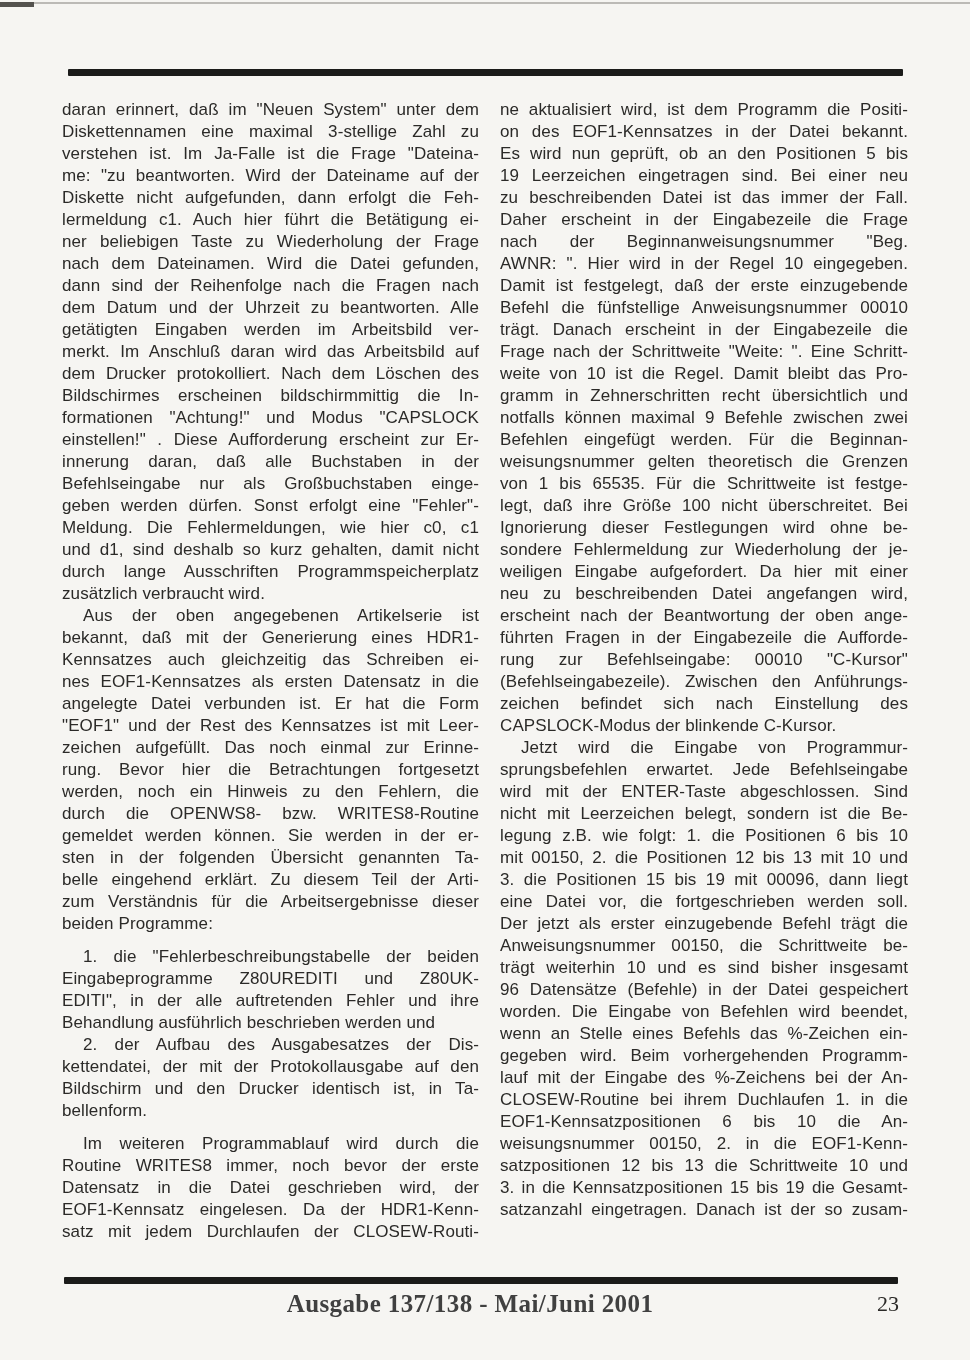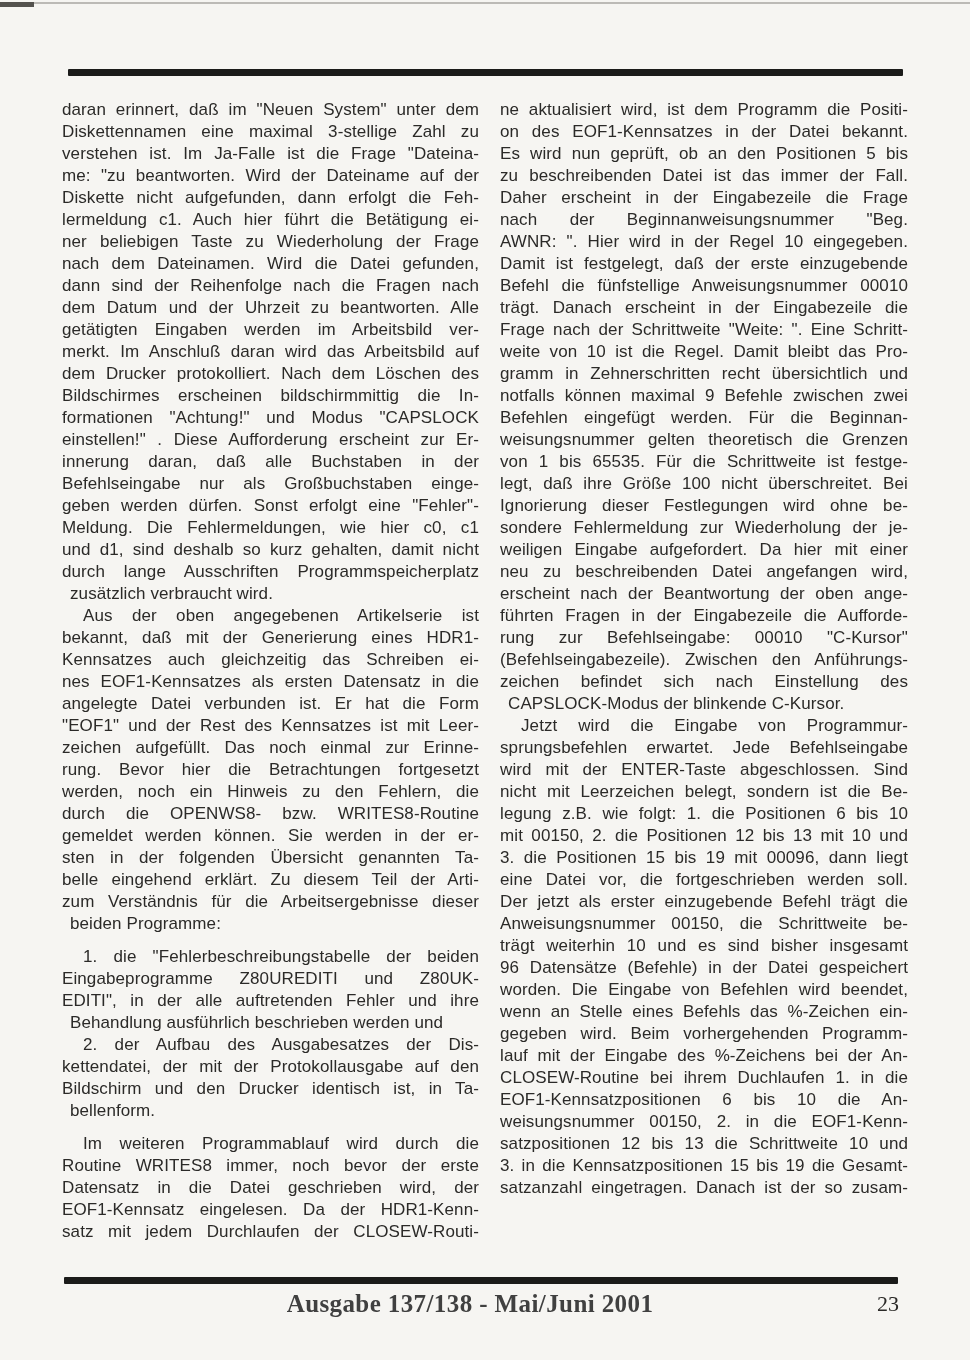--- a/index.html
+++ b/index.html
@@ -32,21 +32,21 @@
 
   .columns {
     position: absolute; top: 99px; left: 62px;
     width: 846px; display: flex; gap: 21px;
   }
   .column { font-size: 17px; line-height: 22px; letter-spacing: 0.1px; }
   .col-left  { width: 417px; }
   .col-right { width: 408px; }
   .line { text-align: justify; text-align-last: justify; }
   .line.indent { text-indent: 21px; }
-  .line.last { text-align-last: left; margin-left: 8px; }
+  .line.last { text-align-last: left; }
   .line.gap { margin-top: 11px; }
 
   .footer {
     position: absolute; top: 1290px; left: 0; width: 970px; height: 40px;
     font-family: "Liberation Serif", serif;
   }
   .issue {
     position: absolute; left: 0; top: 0; width: 940px;
     text-align: center; font-weight: bold; font-size: 25px;
     letter-spacing: 0.4px; color: #404040;
@@ -114,20 +114,21 @@
         <div class="line indent gap">Im weiteren Programmablauf wird durch die</div>
         <div class="line">Routine WRITES8 immer, noch bevor der erste</div>
         <div class="line">Datensatz in die Datei geschrieben wird, der</div>
         <div class="line">EOF1-Kennsatz eingelesen. Da der HDR1-Kenn-</div>
         <div class="line">satz mit jedem Durchlaufen der CLOSEW-Routi-</div>
       </div>
     <div class="column col-right">
         <div class="line">ne aktualisiert wird, ist dem Programm die Positi-</div>
         <div class="line">on des EOF1-Kennsatzes in der Datei bekannt.</div>
         <div class="line">Es wird nun geprüft, ob an den Positionen 5 bis</div>
+        <div class="line">19 Leerzeichen eingetragen sind. Bei einer neu</div>
         <div class="line">zu beschreibenden Datei ist das immer der Fall.</div>
         <div class="line">Daher erscheint in der Eingabezeile die Frage</div>
         <div class="line">nach der Beginnanweisungsnummer "Beg.</div>
         <div class="line">AWNR: ". Hier wird in der Regel 10 eingegeben.</div>
         <div class="line">Damit ist festgelegt, daß der erste einzugebende</div>
         <div class="line">Befehl die fünfstellige Anweisungsnummer 00010</div>
         <div class="line">trägt. Danach erscheint in der Eingabezeile die</div>
         <div class="line">Frage nach der Schrittweite "Weite: ". Eine Schritt-</div>
         <div class="line">weite von 10 ist die Regel. Damit bleibt das Pro-</div>
         <div class="line">gramm in Zehnerschritten recht übersichtlich und</div>

